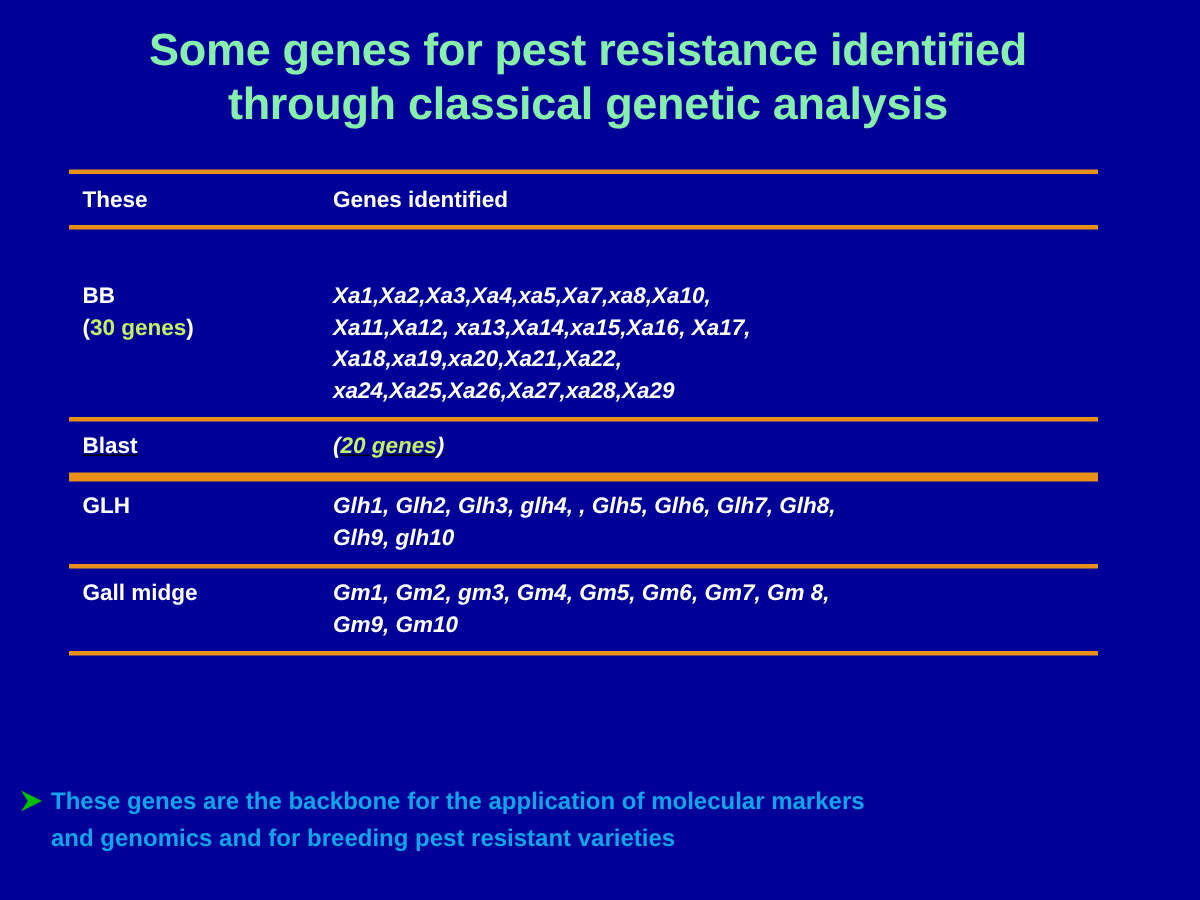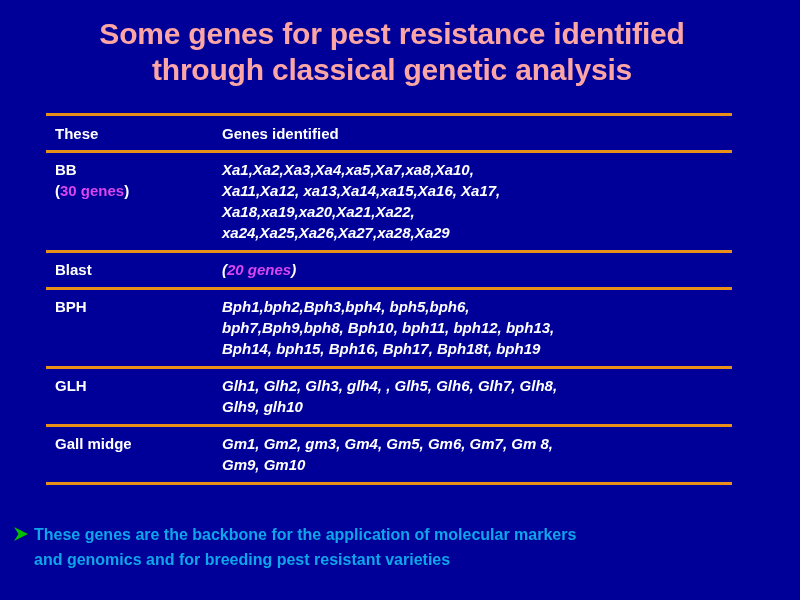--- a/index.html
+++ b/index.html
@@ -21,21 +21,21 @@
     box-sizing: border-box;
   }
 
   
   #title {
     position: absolute;
     left: 0;
     top: 16px;
     width: 784px;
     text-align: center;
-    color: #fca5a5;
+    color: #86efac;
     font-size: 30px;
     font-weight: bold;
     line-height: 36px;
     letter-spacing: -0.2px;
     white-space: pre-line;
   }
 
   
   #gene-table {
     position: absolute;
@@ -79,27 +79,27 @@
   .row.header .cell-genes {
     font-style: normal;
     font-size: 15px;
   }
   .row.body .cell-genes {
     font-style: italic;
   }
   .row.header { padding: 7px 0 6px 0; }
   .row.body   { padding: 6px 0 7px 0; }
 
-  .row-bb      { padding-bottom: 28px; }
-  .row-blast   { padding-bottom: 6px; }
+  .row-bb      { padding-bottom: 28px; margin-top: 28px; }
+  .row-blast   { padding-bottom: 6px; text-decoration: underline; }
   .row-bph     { padding-bottom: 26px; }
   .row-glh     { padding-bottom: 24px; }
   .row-gall    { padding-bottom: 32px; }
 
-  .pest-yellow { color: #d946ef; }
+  .pest-yellow { color: #bef264; }
   .paren       { color: #FFFFFF; }
 
   
   #bullet-block {
     position: absolute;
     left: 10px;
     top: 522px;
     width: 780px;
     display: flex;
     align-items: flex-start;
@@ -150,26 +150,20 @@
 
     <div class="rule"></div>
 
     <div class="row body row-blast">
       <div class="cell-pest">Blast</div>
       <div class="cell-genes"><span class="paren">(</span><span class="pest-yellow">20 genes</span><span class="paren">)</span></div>
     </div>
 
     <div class="rule"></div>
 
-    <div class="row body row-bph">
-      <div class="cell-pest">BPH</div>
-      <div class="cell-genes">Bph1,bph2,Bph3,bph4, bph5,bph6,
-bph7,Bph9,bph8, Bph10, bph11, bph12, bph13,
-Bph14, bph15, Bph16, Bph17, Bph18t, bph19</div>
-    </div>
 
     <div class="rule"></div>
 
     <div class="row body row-glh">
       <div class="cell-pest">GLH</div>
       <div class="cell-genes">Glh1, Glh2, Glh3, glh4, , Glh5, Glh6, Glh7, Glh8,
 Glh9, glh10</div>
     </div>
 
     <div class="rule"></div>

